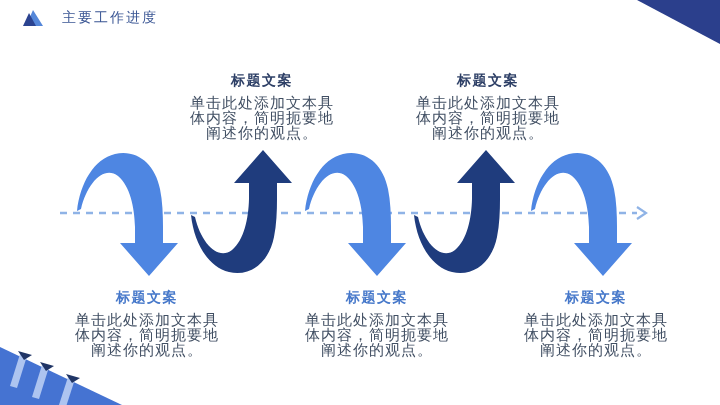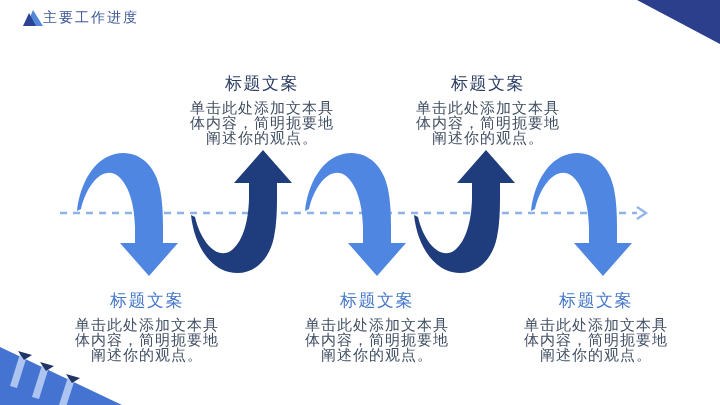--- a/index.html
+++ b/index.html
@@ -1,34 +1,34 @@
 <!DOCTYPE html>
 <html><head>
 <meta charset="utf-8">
 <style>
   html,body{margin:0;padding:0;background:#e8e8e8;}
   .slide{
     position:relative;width:720px;height:405px;background:#ffffff;
     overflow:hidden;font-family:"Liberation Sans","DejaVu Sans",sans-serif;
   }
   
-  .hdr{position:absolute;left:23px;top:9px;display:flex;align-items:center;gap:0;}
+  .hdr{position:absolute;left:23px;top:9px;display:flex;align-items:center;gap:19px;}
   .hdr svg{display:block;}
   .hdr-title{font-size:14px;font-weight:500;color:#3A5694;letter-spacing:2px;}
   
   .corner-tr{position:absolute;right:0;top:0;}
   .corner-bl{position:absolute;left:0;bottom:0;}
   
   .flow{position:absolute;left:30px;top:140px;}
   .sw-light{fill:#4E86E2;}
   .sw-dark{fill:#1F3C7D;}
   .axis{stroke:#8FB3E6;stroke-width:2.4;}
   
   .tblock{position:absolute;width:150px;text-align:center;}
-  .tblock .ttl{font-size:17px;font-weight:normal;letter-spacing:1.5px;margin-bottom:5px;}
+  .tblock .ttl{font-size:14px;font-weight:bold;letter-spacing:1.5px;margin-bottom:5px;}
   .tblock.top .ttl{color:#2D3F66;}
   .tblock.bottom .ttl{color:#4678CA;}
   .tblock .bodyline{font-size:15px;line-height:15px;letter-spacing:1px;color:#414F63;}
   .tb-top{top:72px;}
   .tb-bottom{top:289px;}
 </style>
 </head>
 <body>
 
 <div class="slide">

